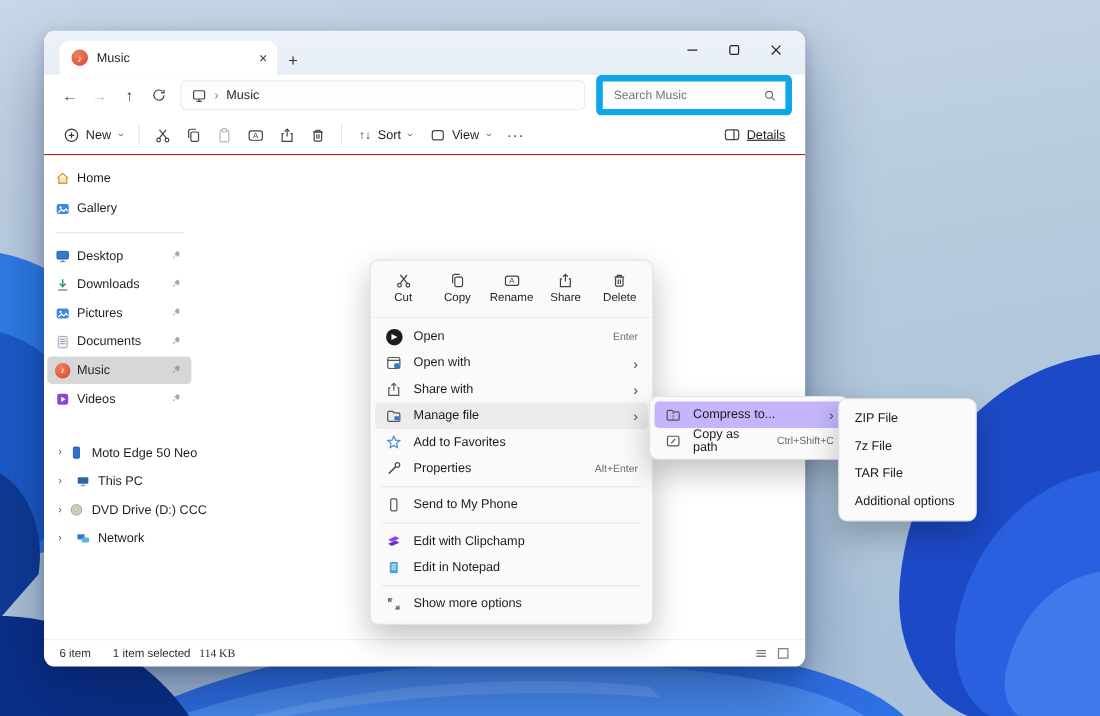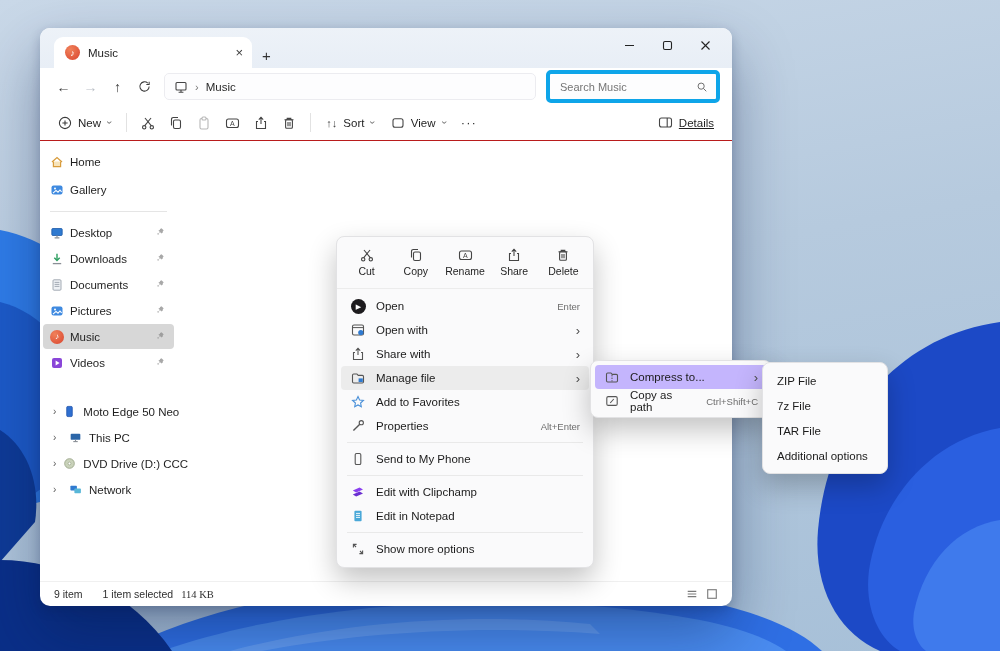--- a/index.html
+++ b/index.html
@@ -21,21 +21,21 @@
   .tab-title{flex:1;}
   .tab-close{color:#3c3c3c;font-size:13px;line-height:1;cursor:default;}
   .newtab-btn{margin-left:10px;margin-bottom:5px;color:#333;font-size:15px;line-height:1;}
   .win-controls{position:absolute;top:4px;right:8px;display:flex;}
   .win-btn{width:38px;height:27px;display:flex;align-items:center;justify-content:center;}
   .navbar{height:37px;background:#fff;display:flex;align-items:center;padding:0 12px 0 10px;flex:0 0 auto;}
   .nav-btn{width:27px;height:26px;display:flex;align-items:center;justify-content:center;color:#3a3a3a;font-size:14px;border-radius:4px;}
   .nav-btn.disabled{color:#b9bec5;}
   .addressbar{flex:1;height:25px;margin-left:6px;background:#fdfdfe;border:1px solid #ececf0;border-radius:5px;display:flex;align-items:center;gap:7px;padding:0 9px;font-size:11.5px;color:#2a2a2a;}
   .crumb-sep{color:#777;font-size:11px;}
-  .searchbox{width:150px;height:25px;margin-left:10px;background:#fdfdfe;border:4px solid #0ea5e9;border-radius:5px;display:flex;align-items:center;padding:0 8px;}
+  .searchbox{width:150px;height:25px;margin-left:10px;background:#fdfdfe;border:6px solid #0ea5e9;border-radius:5px;display:flex;align-items:center;padding:0 8px;}
   .searchbox input{flex:1;border:none;outline:none;background:transparent;font-size:11px;color:#444;font-family:inherit;min-width:0;}
   .toolbar{height:35px;background:#fff;border-bottom:1px solid #b91c1c;display:flex;align-items:center;padding:0 10px;flex:0 0 auto;}
   .tb-btn{display:flex;align-items:center;gap:6px;height:27px;padding:0 8px;border-radius:4px;font-size:11.5px;color:#1f1f1f;}
   .tb-btn.icon-only{padding:0 7px;}
   .tb-btn.disabled{opacity:.38;}
   .tb-sep{width:1px;height:19px;background:#e2e2e2;margin:0 7px;}
   .caret{display:inline-block;transform:rotate(90deg);font-size:10px;color:#707070;margin-left:1px;}
   .tb-right{margin-left:auto;text-decoration:underline;}
   .more-dots{font-size:13px;letter-spacing:1px;color:#333;}
   
@@ -291,42 +291,42 @@
         <span>Downloads</span>
         <span class="pin">
             <svg width="9" height="9" viewBox="0 0 14 14">
               <path d="M8.5 1.8 12.2 5.5 10.6 6.1 10.8 8.2 8.7 10.3 6.4 8 4.3 10.1 3.6 12.6 1.4 10.4 3.9 9.7 6 7.6 3.7 5.3 5.8 4.6 6.4 3Z" fill="#8c8c8c"></path>
             </svg>
           </span>
       </div>
       <div class="side-item">
         <span class="ic" style="position:absolute;left:7px;">
           <svg width="14" height="14" viewBox="0 0 14 14">
+              <rect x="1.5" y="2.5" width="11" height="9" rx="2" fill="#3f8ae0"></rect>
+              <circle cx="5" cy="5.6" r="1" fill="#fff"></circle>
+              <path d="M3 10.2 6 7.4l2 1.8 2-2.2 1.6 1.8" fill="none" stroke="#fff" stroke-width="1.1"></path>
+            </svg>
+        </span>
+        <span>Pictures</span>
+        <span class="pin">
+            <svg width="9" height="9" viewBox="0 0 14 14">
+              <path d="M8.5 1.8 12.2 5.5 10.6 6.1 10.8 8.2 8.7 10.3 6.4 8 4.3 10.1 3.6 12.6 1.4 10.4 3.9 9.7 6 7.6 3.7 5.3 5.8 4.6 6.4 3Z" fill="#8c8c8c"></path>
+            </svg>
+          </span>
+      </div>
+      <div class="side-item">
+        <span class="ic" style="position:absolute;left:7px;">
+          <svg width="14" height="14" viewBox="0 0 14 14">
               <rect x="3" y="1.8" width="8" height="10.4" rx="1" fill="#eef1f5" stroke="#9aa3ad" stroke-width=".9"></rect>
               <line x1="4.6" y1="4.4" x2="9.4" y2="4.4" stroke="#9aa3ad" stroke-width=".9"></line>
               <line x1="4.6" y1="6.4" x2="9.4" y2="6.4" stroke="#9aa3ad" stroke-width=".9"></line>
               <line x1="4.6" y1="8.4" x2="9.4" y2="8.4" stroke="#9aa3ad" stroke-width=".9"></line>
             </svg>
         </span>
         <span>Documents</span>
-        <span class="pin">
-            <svg width="9" height="9" viewBox="0 0 14 14">
-              <path d="M8.5 1.8 12.2 5.5 10.6 6.1 10.8 8.2 8.7 10.3 6.4 8 4.3 10.1 3.6 12.6 1.4 10.4 3.9 9.7 6 7.6 3.7 5.3 5.8 4.6 6.4 3Z" fill="#8c8c8c"></path>
-            </svg>
-          </span>
-      </div>
-      <div class="side-item">
-        <span class="ic" style="position:absolute;left:7px;">
-          <svg width="14" height="14" viewBox="0 0 14 14">
-              <rect x="1.5" y="2.5" width="11" height="9" rx="2" fill="#3f8ae0"></rect>
-              <circle cx="5" cy="5.6" r="1" fill="#fff"></circle>
-              <path d="M3 10.2 6 7.4l2 1.8 2-2.2 1.6 1.8" fill="none" stroke="#fff" stroke-width="1.1"></path>
-            </svg>
-        </span>
-        <span>Pictures</span>
         <span class="pin">
             <svg width="9" height="9" viewBox="0 0 14 14">
               <path d="M8.5 1.8 12.2 5.5 10.6 6.1 10.8 8.2 8.7 10.3 6.4 8 4.3 10.1 3.6 12.6 1.4 10.4 3.9 9.7 6 7.6 3.7 5.3 5.8 4.6 6.4 3Z" fill="#8c8c8c"></path>
             </svg>
           </span>
       </div>
       <div class="side-item selected">
         <span class="ic" style="position:absolute;left:7px;width:14px;height:14px;border-radius:50%;background:radial-gradient(circle at 35% 30%,#f0815a,#d9452f);color:#fff;font-size:8px;">
             <span>♪</span>
           </span>
@@ -392,21 +392,21 @@
               <rect x="5.8" y="6" width="7" height="5" rx=".8" fill="#58b7d8"></rect>
             </svg>
         </span>
         <span>Network</span>
       </div>
     </div>
 
   </div>
 
   <div class="statusbar">
-    <span class="status-count">9 item</span>
+    <span class="status-count">6 item</span>
     <span>1 item selected</span>
     <span class="status-size">114 KB</span>
     <span class="status-views">
       <svg width="12" height="12" viewBox="0 0 14 14">
           <line x1="2" y1="4" x2="12" y2="4" stroke="#7a7a7a" stroke-width="1.4"></line>
           <line x1="2" y1="7" x2="12" y2="7" stroke="#7a7a7a" stroke-width="1.4"></line>
           <line x1="2" y1="10" x2="12" y2="10" stroke="#7a7a7a" stroke-width="1.4"></line>
         </svg>
       <svg width="12" height="12" viewBox="0 0 14 14">
           <rect x="2" y="2" width="10" height="10" fill="none" stroke="#7a7a7a" stroke-width="1.3"></rect>

